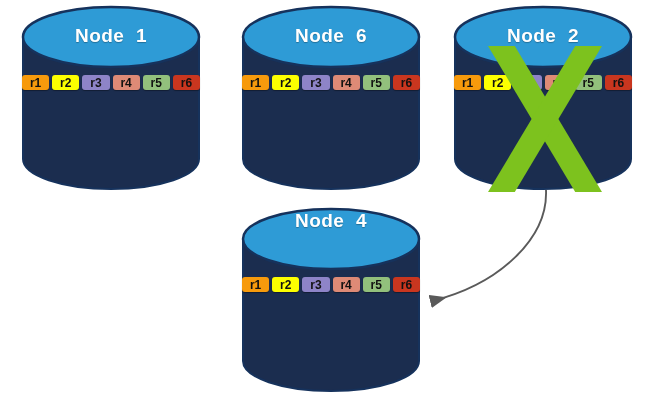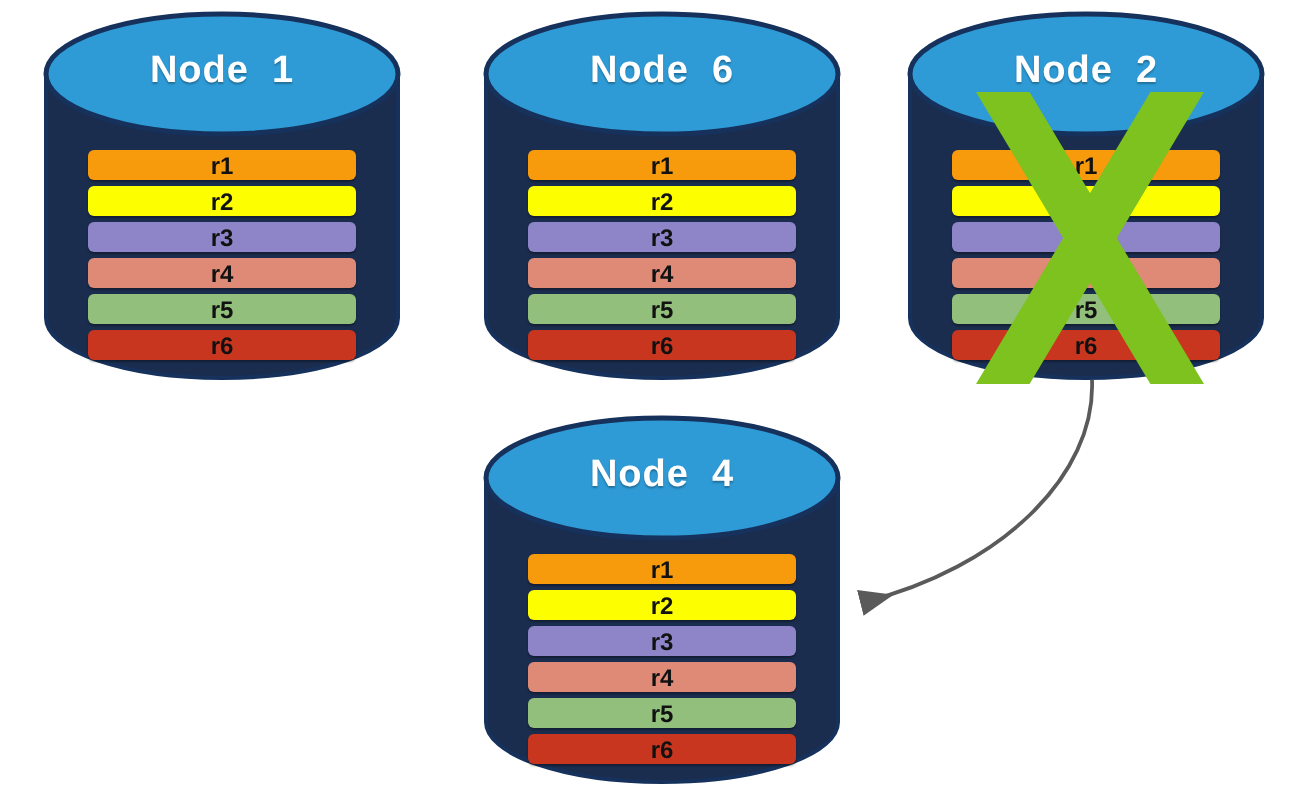--- a/index.html
+++ b/index.html
@@ -45,21 +45,21 @@
     white-space: pre;
     text-shadow: 0 1px 1px rgba(0,0,0,0.28);
     pointer-events: none;
   }
 
   .records {
     position: absolute;
     left: 0;
     width: 100%;
     display: flex;
-    flex-direction: column;
+    flex-direction: row;
     align-items: center;
     gap: 3px;
   }
 
   .record {
     position: relative;
     border-radius: 3px;
     box-shadow: 0 1px 1px rgba(0,0,0,0.35);
     display: flex;
     align-items: center;
@@ -178,21 +178,21 @@
         <div class="record" style="width: 134px; height: 15px; background: rgb(201, 54, 31);">
           <span class="record-label">r6</span>
         </div>
       </div>
     </div>
     <div class="node" style="left: 242px; top: 208px; width: 178px; height: 184px;">
       <svg class="node-svg" width="178" height="184" viewBox="0 0 178 184">
         <path d="M 1 31 L 1 153 A 88 30 0 0 0 177 153 L 177 31 Z" fill="#1B2D4F" stroke="#16325C" stroke-width="2"></path>
         <ellipse cx="89" cy="31" rx="88" ry="30" fill="#2E9BD6" stroke="#16325C" stroke-width="2.5"></ellipse>
       </svg>
-      <div class="node-label" style="top: 19px; text-align: center;">Node  4</div>
+      <div class="node-label" style="top: 2px; text-align: center;">Node  4</div>
       <div class="records" style="top: 69px;">
         <div class="record" style="width: 134px; height: 15px; background: rgb(247, 154, 12);">
           <span class="record-label">r1</span>
         </div>
         <div class="record" style="width: 134px; height: 15px; background: rgb(253, 255, 0);">
           <span class="record-label">r2</span>
         </div>
         <div class="record" style="width: 134px; height: 15px; background: rgb(142, 132, 200);">
           <span class="record-label">r3</span>
         </div>

